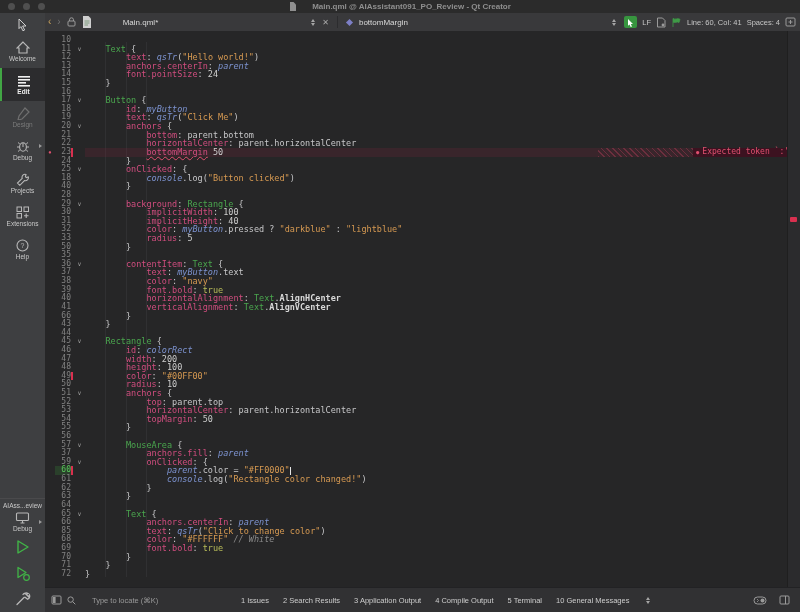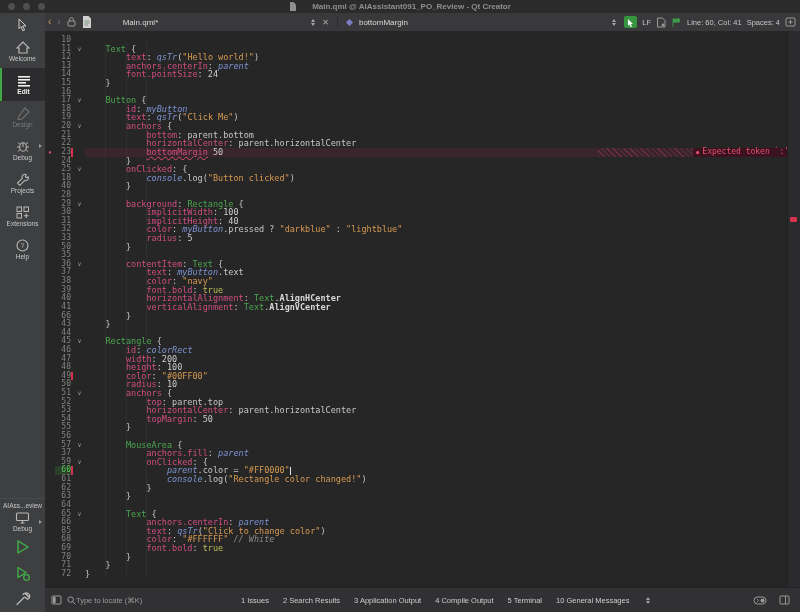--- a/index.html
+++ b/index.html
@@ -75,21 +75,21 @@
   .hatch{position:absolute;top:0;left:513px;width:95px;height:100%;
     background:repeating-linear-gradient(45deg,rgba(225,70,105,.30) 0 1px,transparent 1px 4px);}
   .ann{position:absolute;top:0;left:608px;right:0;height:100%;background:#3c1220;display:flex;align-items:center;gap:3px;padding-left:3px;}
   .adot{color:#e0506f;font-size:5.5px;}
   .atxt{color:#e0506f;font-family:"DejaVu Sans Mono",monospace;font-size:8px;white-space:nowrap;}
   .sbar{position:absolute;top:0;right:0;bottom:0;width:12px;background:#2b2b2d;border-left:1px solid #1f1f1f;}
   .smark{position:absolute;top:186px;left:2px;width:7px;height:5px;background:#d9304f;border-radius:1px;}
   
   .statusbar{position:absolute;bottom:0;left:45px;right:0;height:24px;background:#313133;border-top:1px solid #222224;
     display:flex;align-items:center;font-size:7.5px;color:#c2c2c2;}
-  .locator{display:flex;align-items:flex-end;gap:0;margin-left:22px;width:130px;color:#9a9a9a;}
+  .locator{display:flex;align-items:flex-end;gap:16px;margin-left:22px;width:130px;color:#9a9a9a;}
   .panes{display:flex;align-items:center;gap:14px;margin-left:44px;}
   .pane{white-space:nowrap;color:#cdcdcd;}
   .sb-left-toggle{position:absolute;left:6px;top:7px;}
   .sb-right{margin-left:auto;display:flex;align-items:center;gap:12px;padding-right:10px;}
   svg{display:block;}
 </style>
 </head>
 <body>
 
 <div id="window">

